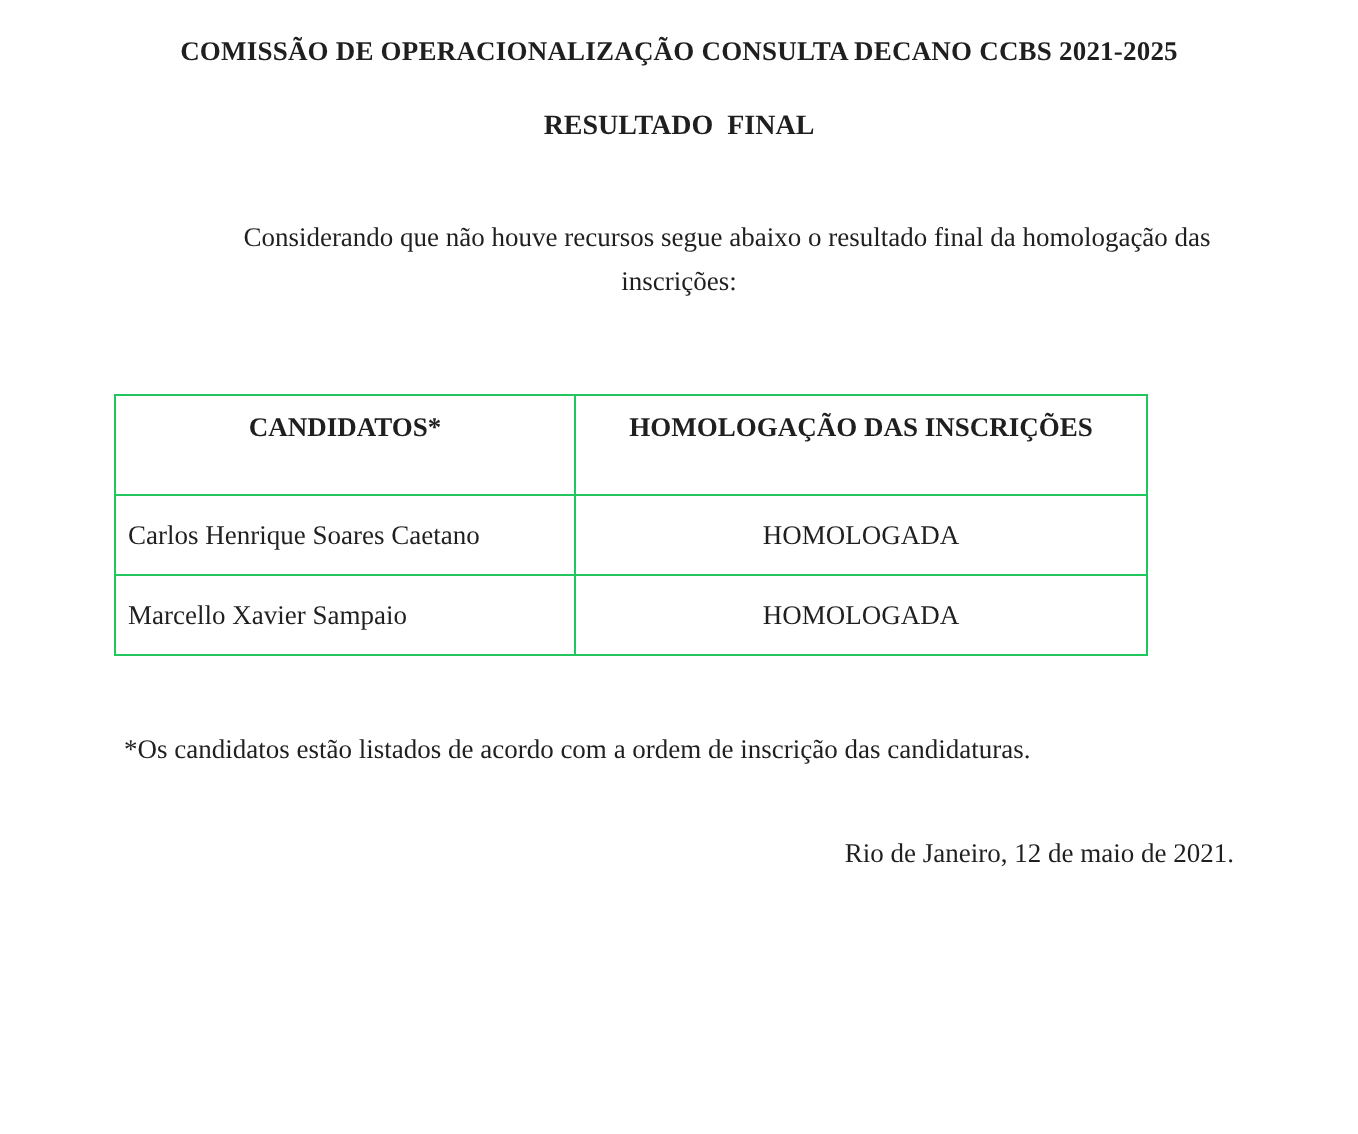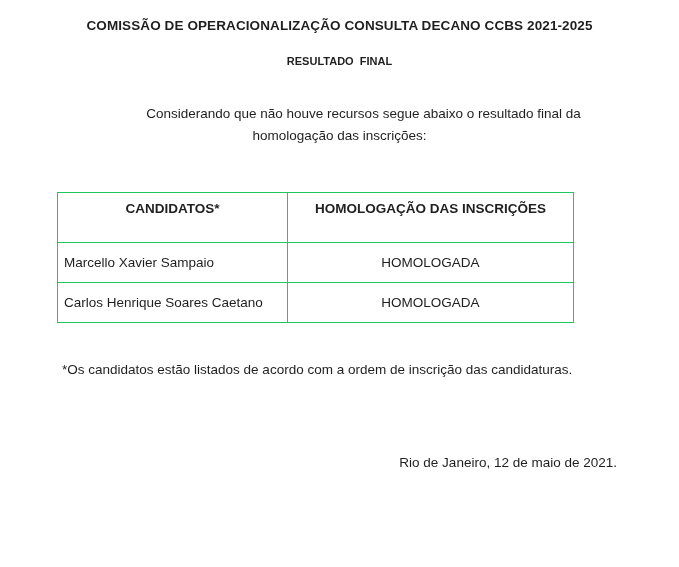--- a/index.html
+++ b/index.html
@@ -7,36 +7,36 @@
     padding: 0;
     background: #ffffff;
   }
   .page {
     position: relative;
     width: 679px;
     height: 567px;
     background: #ffffff;
     box-sizing: border-box;
     padding: 18px 62px 0 62px;
-    font-family: Liberation Sans, sans-serif;
+    font-family: Liberation Serif, serif;
     color: #1f1f1f;
     font-size: 13.5px;
     overflow: hidden;
   }
   .doc-title {
     margin: 0;
     text-align: center;
     font-size: 13.5px;
     font-weight: bold;
     letter-spacing: 0.1px;
   }
   .doc-subtitle {
     margin: 22px 0 0 0;
     text-align: center;
-    font-size: 11px;
+    font-size: 14px;
     font-weight: bold;
     white-space: pre-wrap;
   }
   .intro {
     margin: 36px 0 0 0;
     text-indent: 48px;
     line-height: 1.6;
     text-align: center;
   }
   table.results {
@@ -70,21 +70,21 @@
     padding-left: 8px;
   }
   td.status {
     text-align: center;
   }
   .footnote {
     margin: 37px 0 0 0;
     line-height: 1.5;
   }
   .place-date {
-    margin: 75px 0 0 0;
+    margin: 34px 0 0 0;
     text-align: right;
   }
   .doc-footer {
     margin: 75px 0 0 0;
     text-align: center;
   }
 </style>
 </head>
 <body>
 
@@ -102,25 +102,25 @@
       <col class="col-status">
     </colgroup>
     <thead>
       <tr>
         <th>CANDIDATOS*</th>
         <th>HOMOLOGAÇÃO DAS INSCRIÇÕES</th>
       </tr>
     </thead>
     <tbody>
       <tr>
-        <td class="cand">Marcello Xavier Sampaio</td>
+        <td class="cand">Carlos Henrique Soares Caetano</td>
         <td class="status">HOMOLOGADA</td>
       </tr>
       <tr>
-        <td class="cand">Carlos Henrique Soares Caetano</td>
+        <td class="cand">Marcello Xavier Sampaio</td>
         <td class="status">HOMOLOGADA</td>
       </tr>
     </tbody>
   </table>
 
   <p class="footnote">*Os candidatos estão listados de acordo com a ordem de inscrição das candidaturas.</p>
 
   <p class="place-date">Rio de Janeiro, 12 de maio de 2021.</p>
 
 

